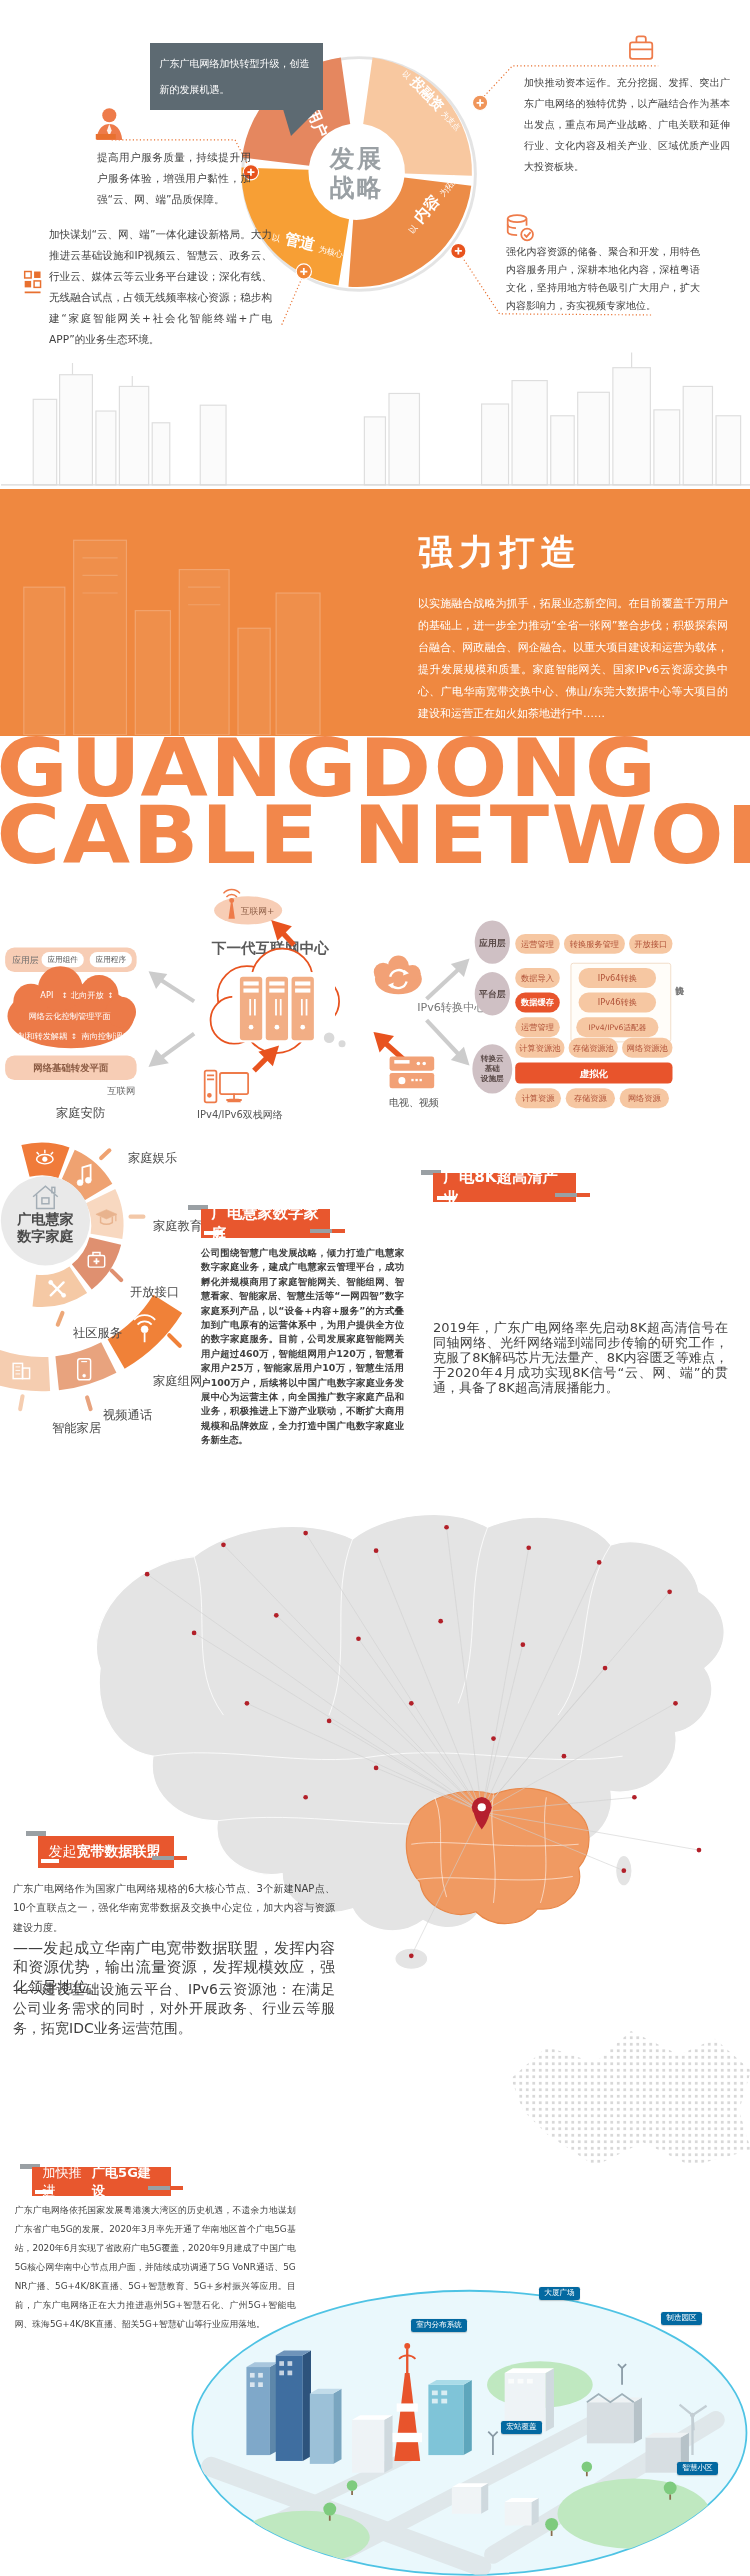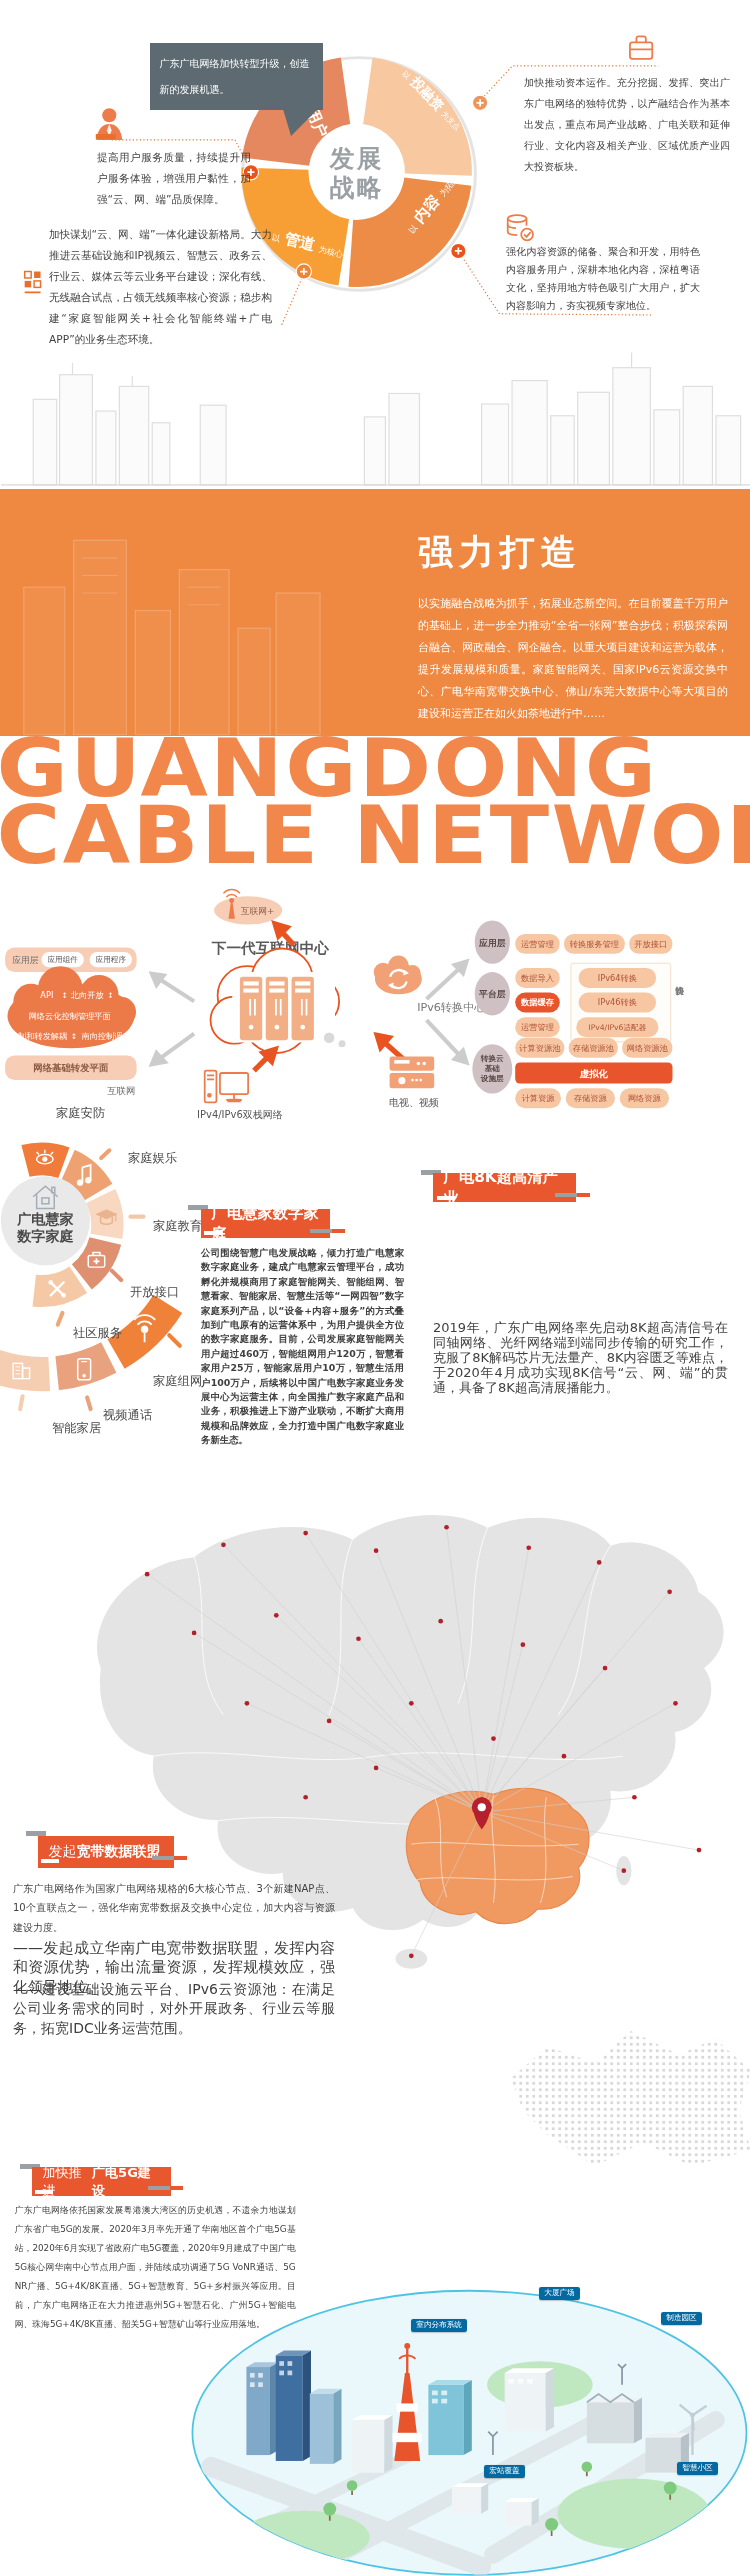--- a/index.html
+++ b/index.html
@@ -682,17 +682,17 @@
       <g stroke="#8899a4" stroke-width="3">
         <path d="M540,300 V268 M540,268 L532,260 M540,268 L548,260"></path>
         <path d="M760,180 V152 M760,152 L753,145 M760,152 L767,145"></path>
       </g>
     </g>
   </svg>
 
   <div class="chip" style="left:411px;top:2319px;">室内分布系统</div>
   <div class="chip" style="left:539px;top:2287px;">大厦广场</div>
   <div class="chip" style="left:661px;top:2312px;">制造园区</div>
-  <div class="chip" style="left:484px;top:2421px;margin-top:44px;">宏站覆盖</div>
+  <div class="chip" style="left:501px;top:2421px;">宏站覆盖</div>
   <div class="chip" style="left:677px;top:2462px;">智慧小区</div>
 
 </div>
 
 
 </body></html>

